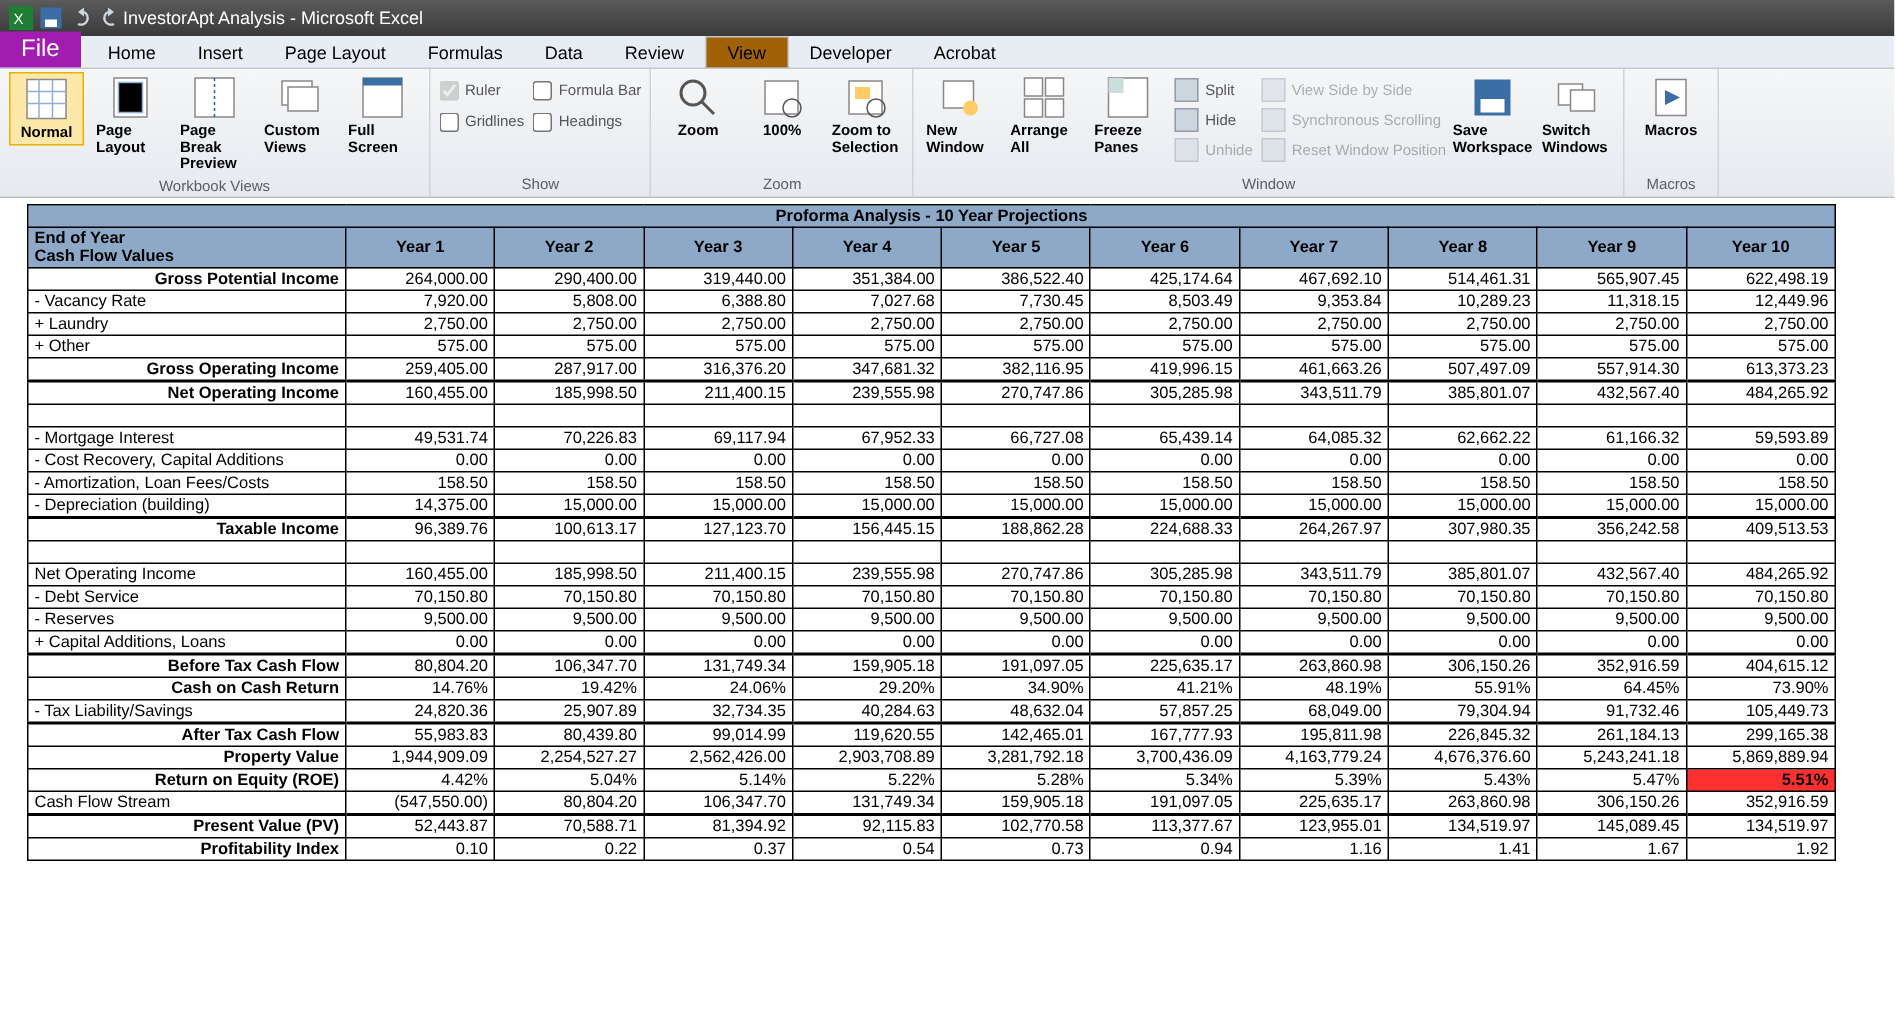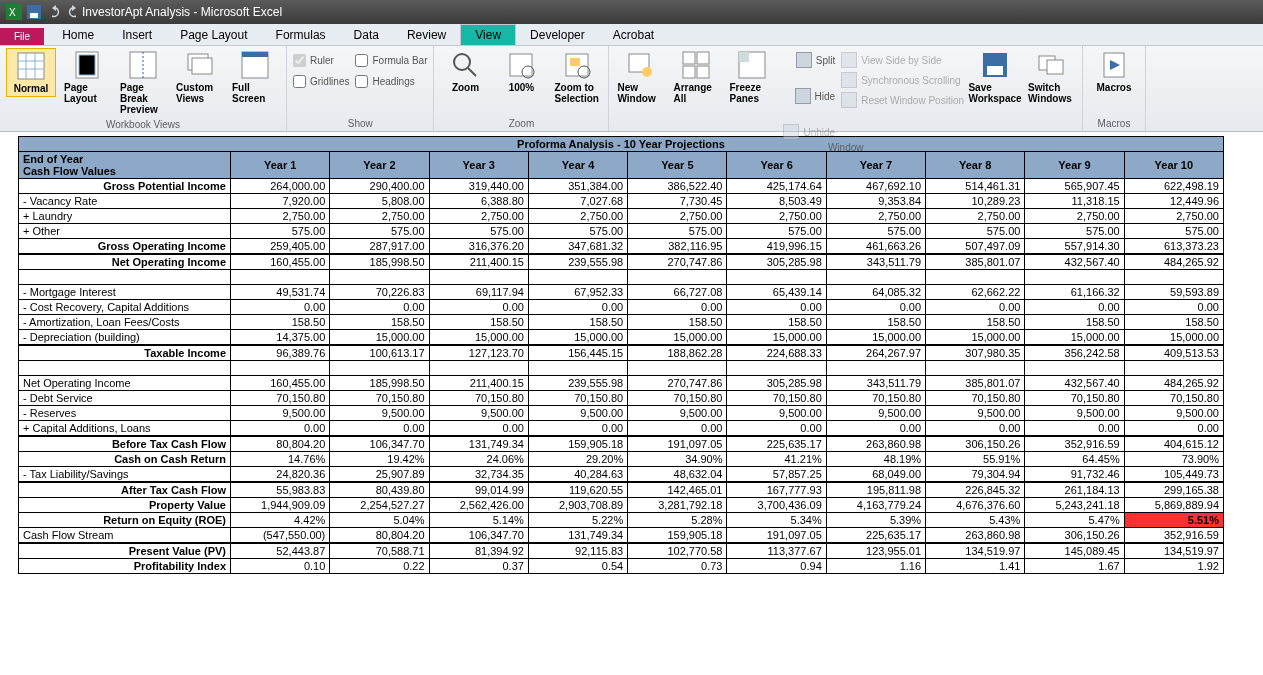--- a/index.html
+++ b/index.html
@@ -6,23 +6,23 @@
 body { font-family: "Segoe UI", Tahoma, sans-serif; font-size: 11px; background: #fff; overflow: hidden; }
 
 
 .titlebar { height: 24px; background: linear-gradient(#5b5b5b,#3a3a3a); color: #fff; display: flex; align-items: center; padding-left: 6px; }
 .titlebar .qat { display: flex; gap: 4px; align-items: center; }
 .titlebar .qat-icon { width: 16px; height: 16px; display:inline-block; }
 .titlebar .title { flex: 1; text-align: left; font-size: 12px; }
 
 
 .ribbon-tabs { height: 22px; background: #e8edf3; display: flex; align-items: end; gap: 0; border-bottom: 1px solid #c4c9cf; }
-.ribbon-tabs .file-tab { background: #be185d; color: #fff; padding: 3px 14px; font-size: 10px; margin-right: 4px; }
+.ribbon-tabs .file-tab { background: #a21caf; color: #fff; padding: 3px 14px; font-size: 16px; margin-right: 4px; }
 .ribbon-tabs .tab { padding: 3px 14px; font-size: 12px; cursor: pointer; }
-.ribbon-tabs .tab.active { background: #14b8a6; border: 1px solid #c4c9cf; border-bottom: none; }
+.ribbon-tabs .tab.active { background: #a16207; border: 1px solid #c4c9cf; border-bottom: none; }
 
 
 .ribbon { height: 86px; background: linear-gradient(#f5f6f7,#e6eaef); display: flex; border-bottom: 1px solid #b8bdc3; }
 .ribbon-group { border-right: 1px solid #d0d4da; padding: 2px 6px; display: flex; flex-direction: column; }
 .ribbon-group-body { display: flex; gap: 6px; flex: 1; align-items: flex-start; }
 .ribbon-group-label { text-align: center; font-size: 10px; color: #5a5e64; padding-top: 2px; }
 .ribbon-btn { display: flex; flex-direction: column; align-items: center; width: 50px; padding: 2px; font-size: 10px; cursor: pointer; font-weight: bold; }
 .ribbon-btn.active { background: #fce8a8; border: 1px solid #e4b200; }
 .ribbon-btn .icon { width: 30px; height: 30px; margin-bottom: 2px; }
 .ribbon-col { display: flex; flex-direction: column; gap: 2px; font-size: 10px; }
@@ -209,21 +209,21 @@
           </svg>
         <span>Arrange All</span>
       </div>
       <div class="ribbon-btn">
         <svg class="icon" viewBox="0 0 30 30">
             <rect x="2" y="2" width="26" height="26" fill="#fff" stroke="#888"></rect>
             <rect x="2" y="2" width="10" height="10" fill="#cdd"></rect>
           </svg>
         <span>Freeze Panes</span>
       </div>
-      <div class="ribbon-col" style="padding-top:4px; gap:20px;align-items:flex-end;">
+      <div class="ribbon-col" style="padding-top:4px; gap:4px;">
         <div class="ribbon-text-item">
             <span class="ribbon-small-icon"></span>
             <span>Split</span>
           </div>
         <div class="ribbon-text-item">
             <span class="ribbon-small-icon"></span>
             <span>Hide</span>
           </div>
         <div class="ribbon-text-item" style="opacity:.45">
             <span class="ribbon-small-icon"></span>

